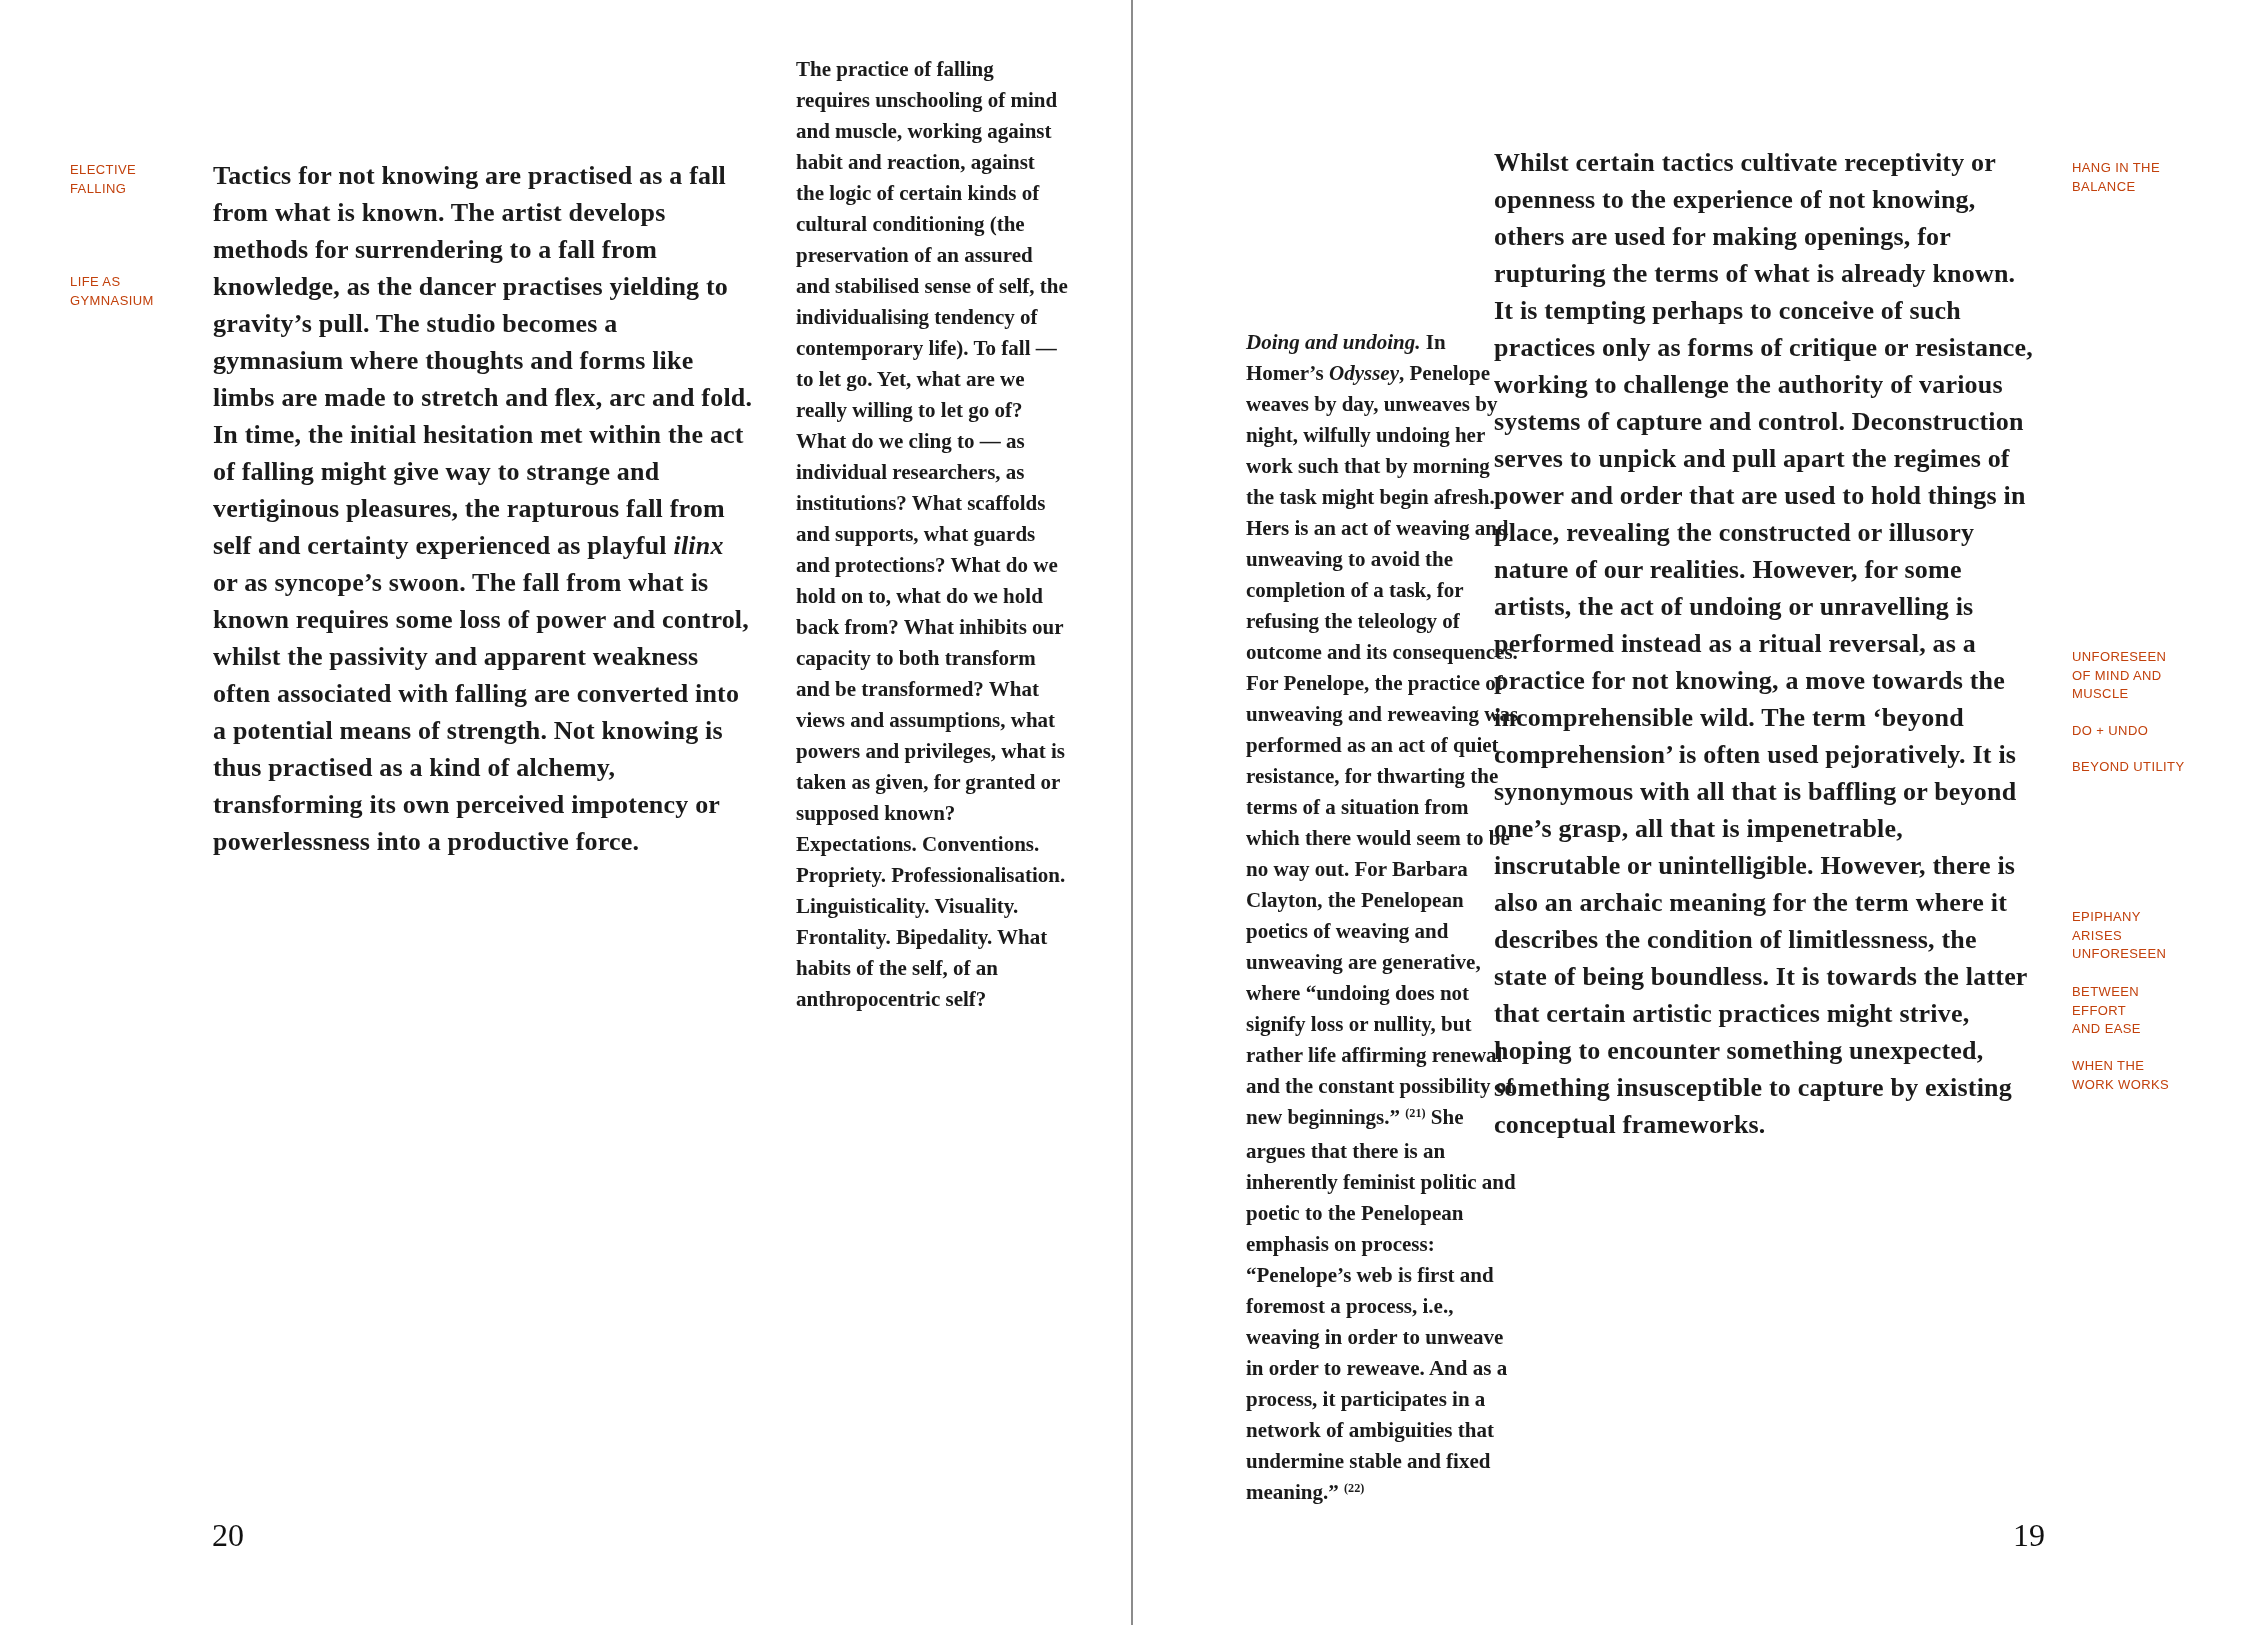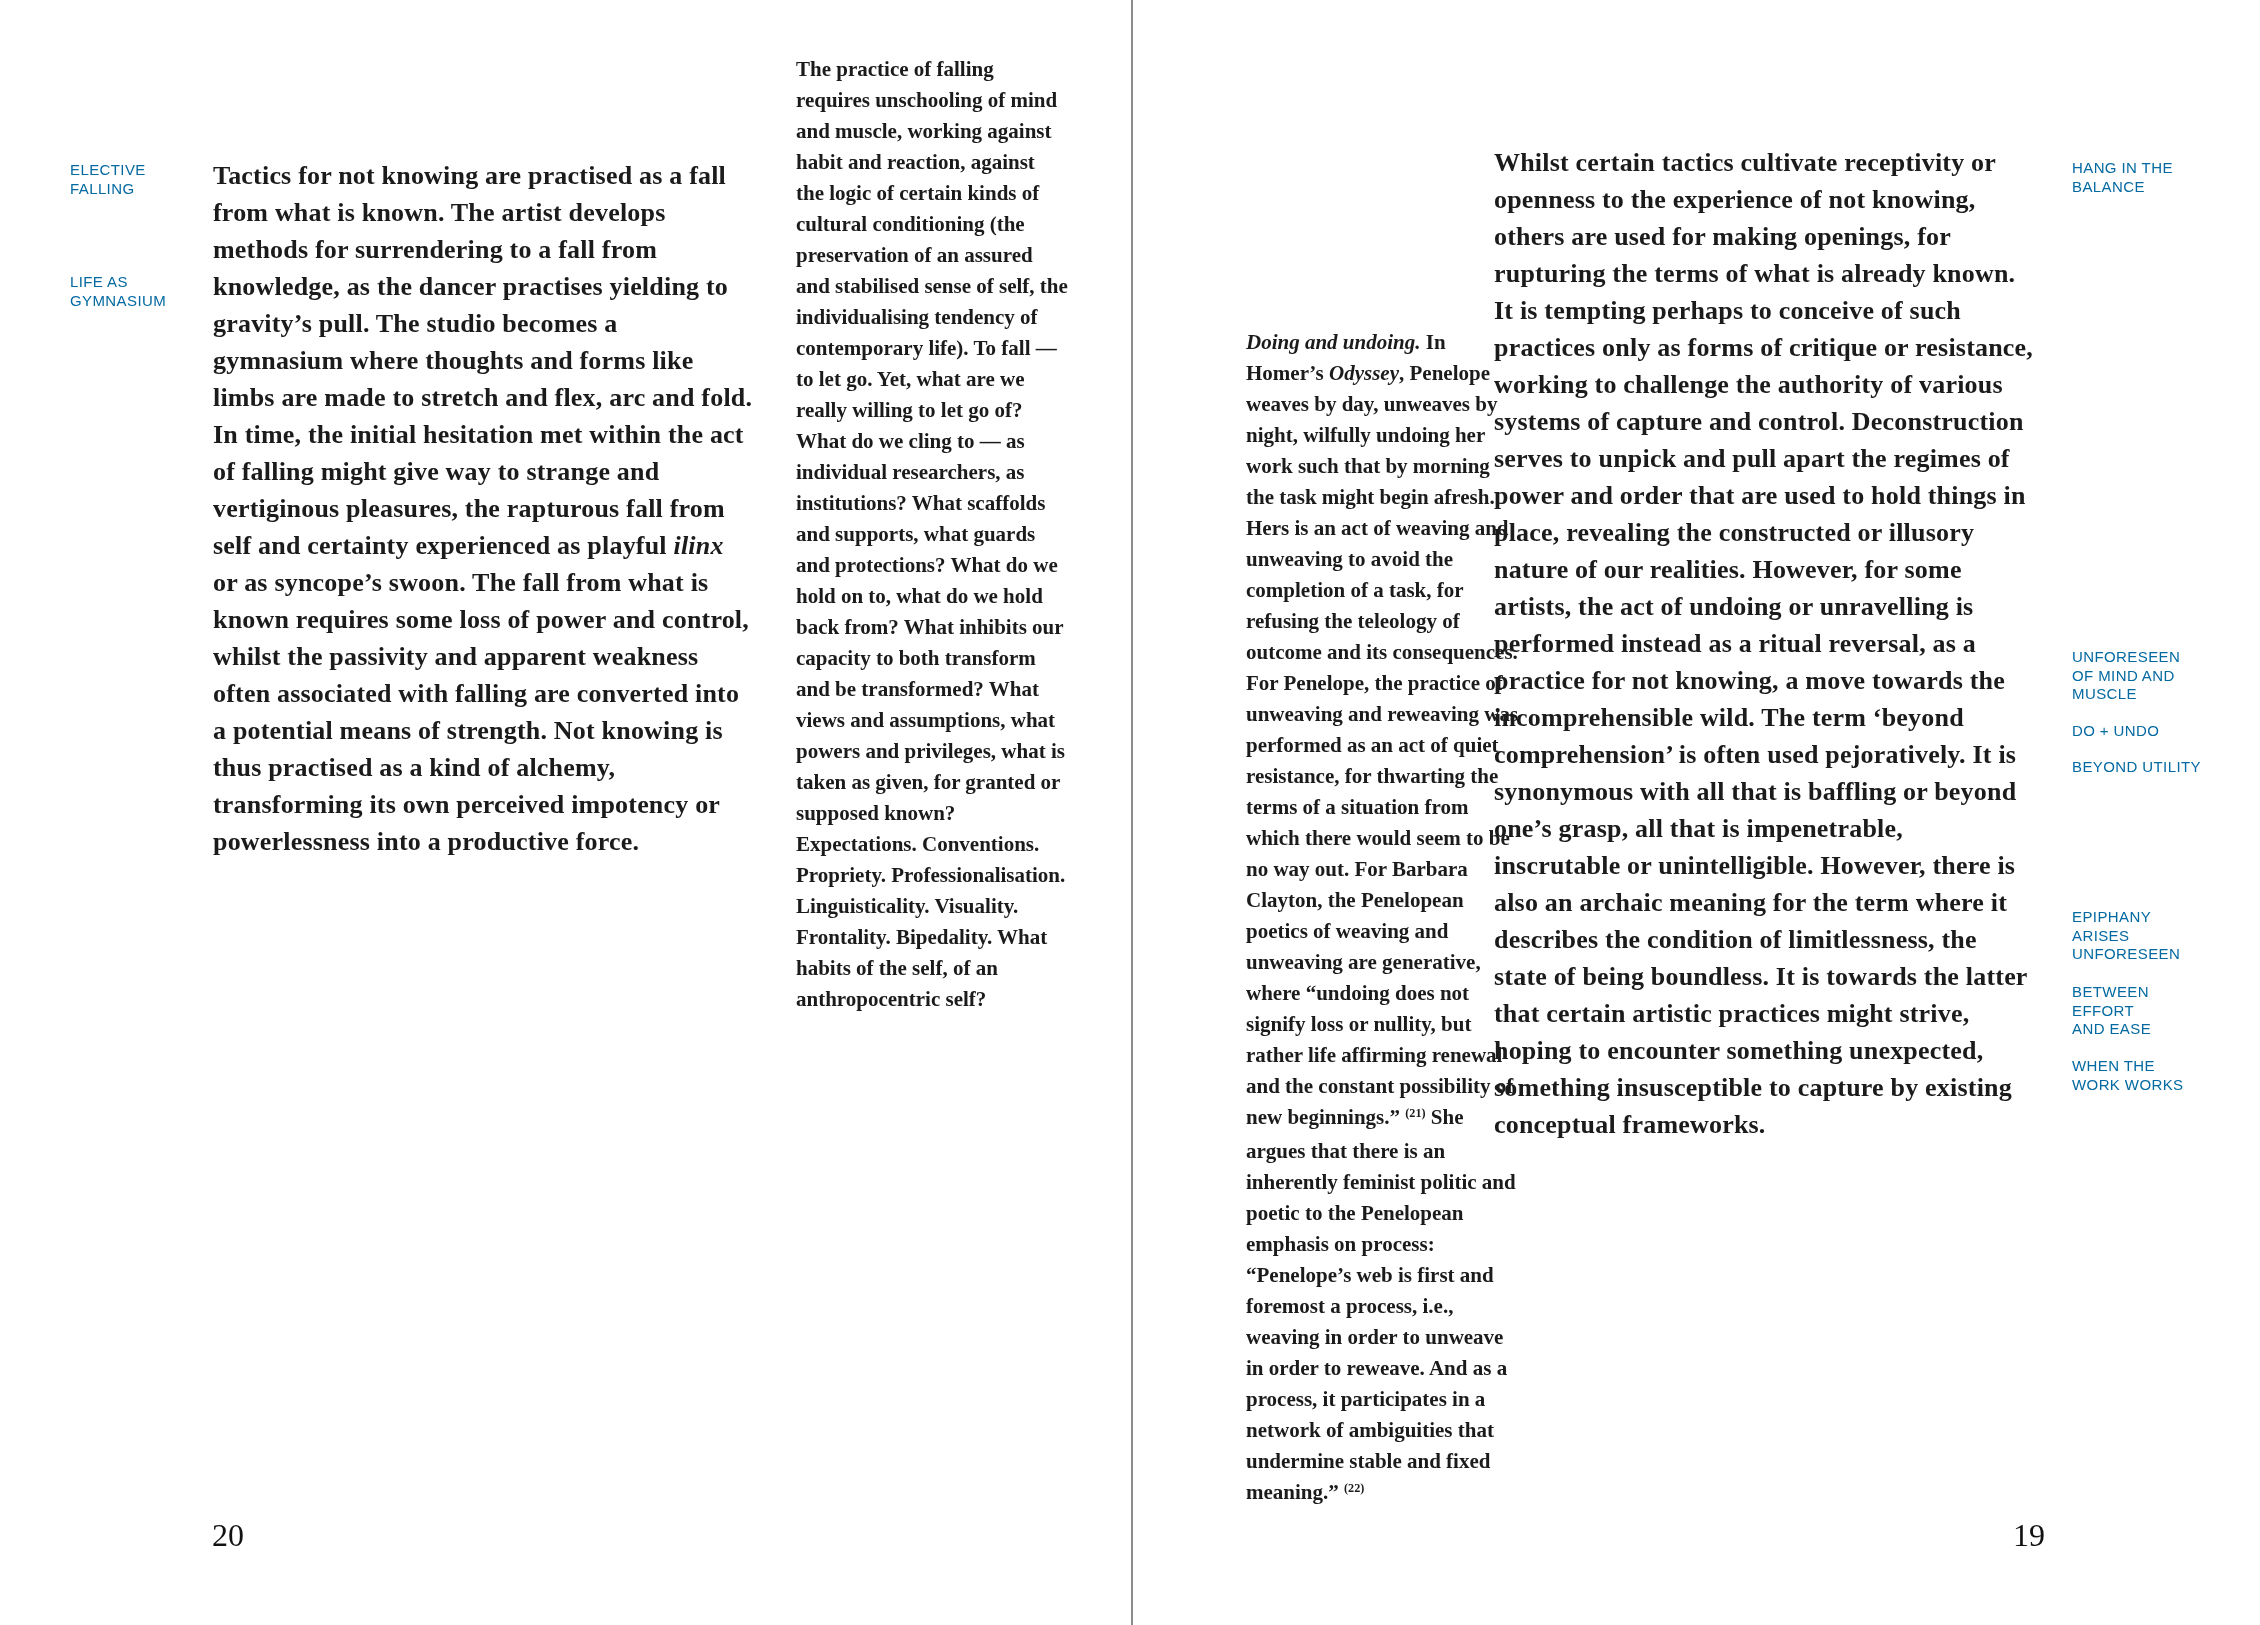--- a/index.html
+++ b/index.html
@@ -31,24 +31,24 @@
     position:absolute;
     width:272px;
     font-size:21px;
     line-height:31px;
     text-align:left;
   }
   .label{
     position:absolute;
     width:177px;
     font-family:"Liberation Sans","DejaVu Sans",sans-serif;
-    font-size:15px;
+    font-size:13px;
     line-height:18.6px;
     letter-spacing:0.4px;
-    color:#0369a1;
+    color:#c2410c;
     white-space:pre-line;
   }
   .pagenum{
     position:absolute;
     font-size:32px;
     line-height:1;
     color:#111111;
   }
   .i{font-style:italic;}
   .note{

